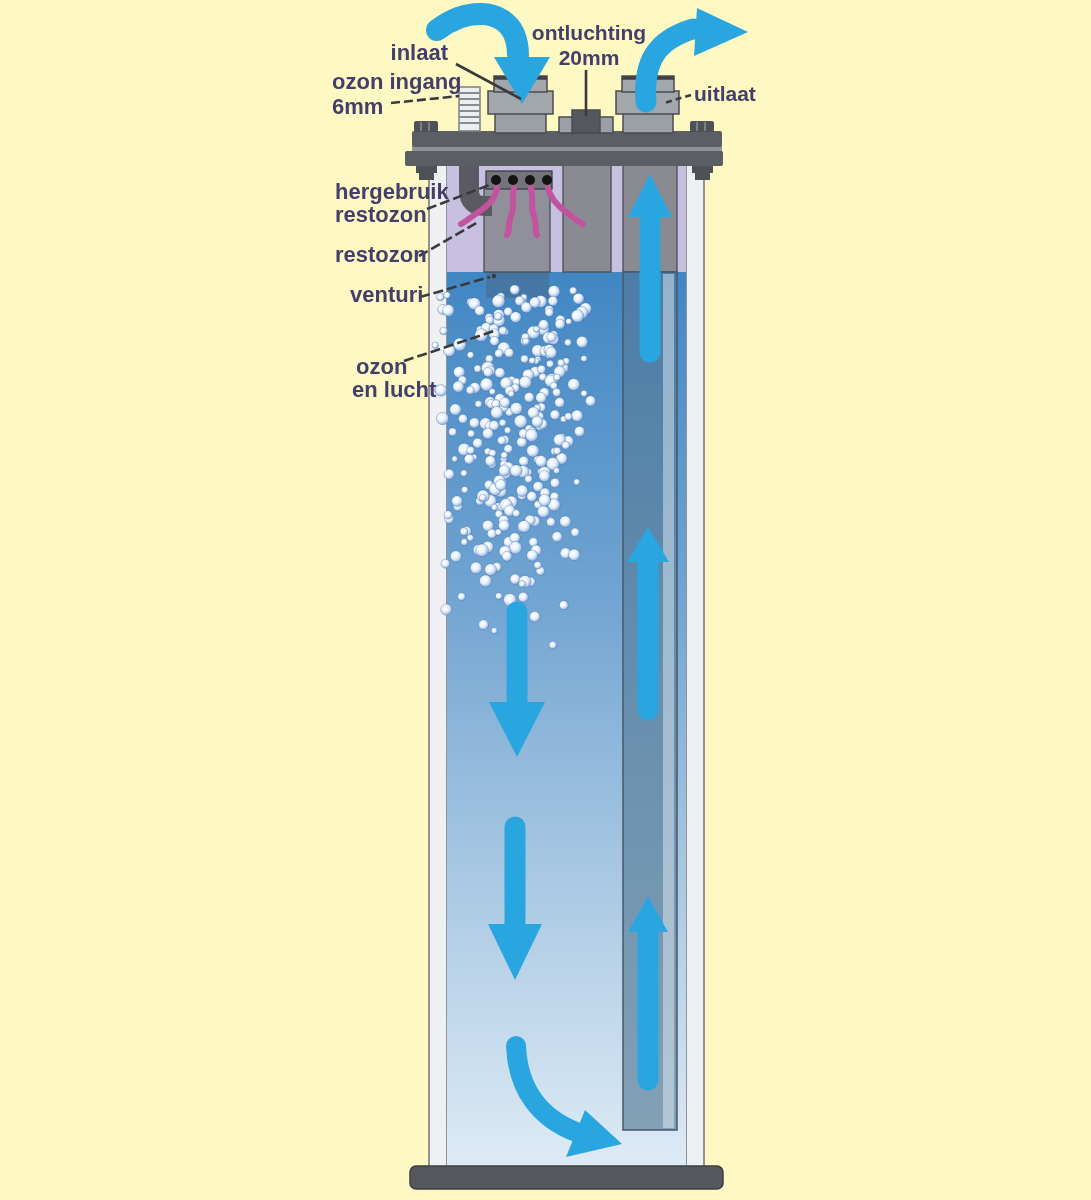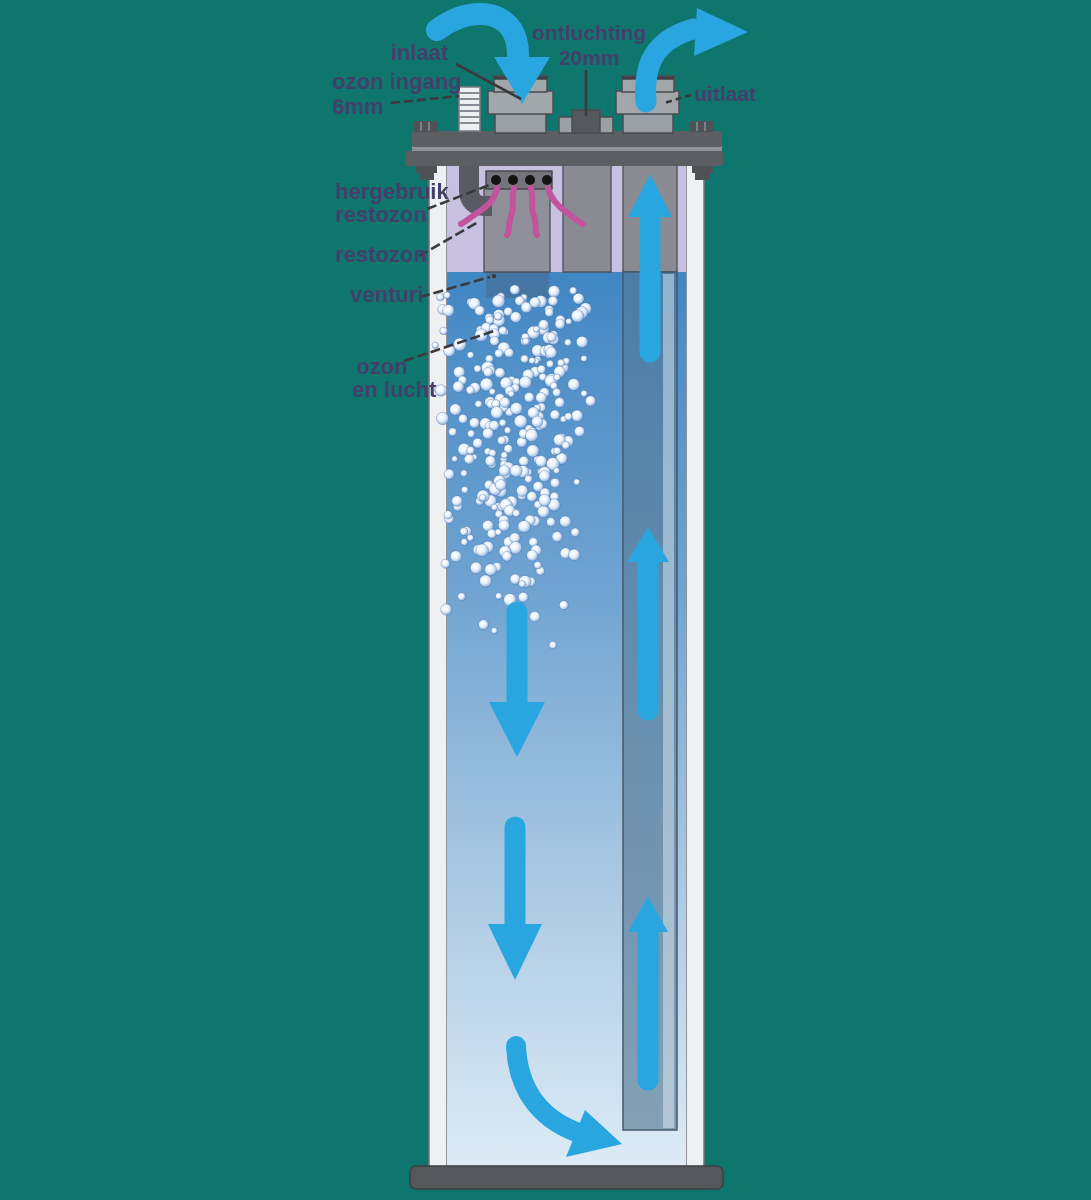--- a/index.html
+++ b/index.html
@@ -1,16 +1,16 @@
 <!DOCTYPE html>
 <html style="--arrow-blue: #29a6e0; --label-color: #433e6b; --leader-color: #3a3a3e;"><head>
 <meta charset="utf-8">
 <style>
   html,body{margin:0;padding:0;background:#ffffff;}
-  #stage{position:relative;width:1091px;height:1200px;background:#0f766e;overflow:hidden;
+  #stage{position:relative;width:1091px;height:1200px;background:#fef9c3;overflow:hidden;
          font-family:"Liberation Sans", sans-serif;}
   svg{position:absolute;left:0;top:0;}
   text{font-family:"Liberation Sans", sans-serif;font-weight:bold;fill:var(--label-color);}
   .leader{stroke:var(--leader-color);stroke-width:2.6;fill:none;}
   .bluearrow{fill:var(--arrow-blue);}
   .bluestroke{stroke:var(--arrow-blue);fill:none;stroke-linecap:round;}
 </style>
 </head>
 <body>
 

